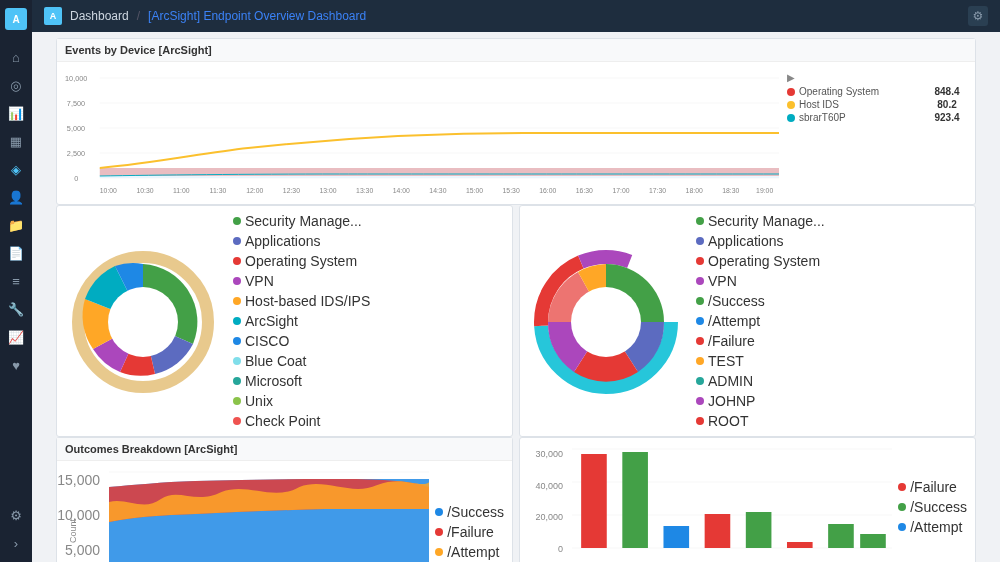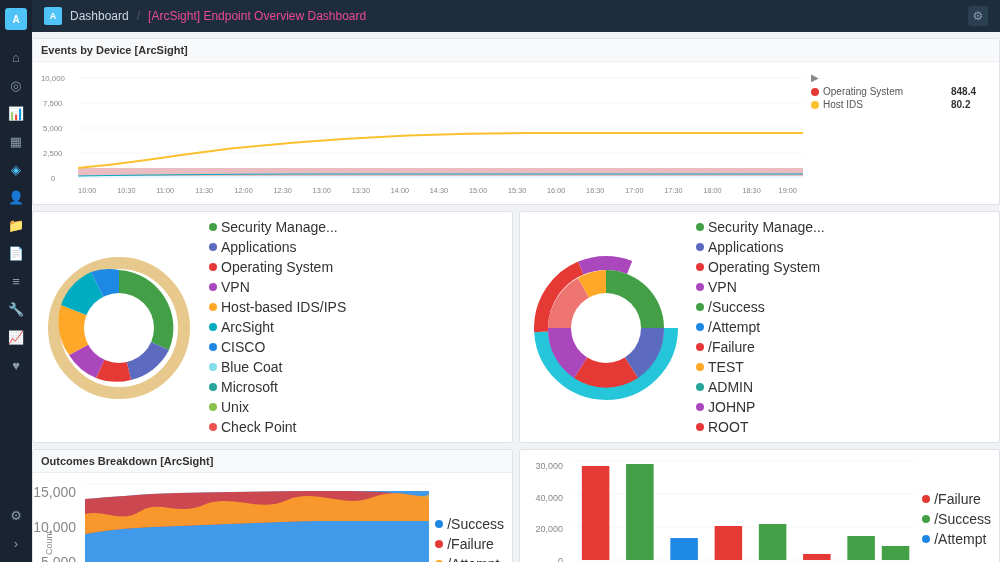--- a/index.html
+++ b/index.html
@@ -54,39 +54,39 @@
       flex-shrink: 0;
     }
     .header-logo {
       width: 18px; height: 18px;
       background: #4fc3f7;
       border-radius: 2px;
       display: flex; align-items: center; justify-content: center;
       color: white; font-size: 9px; font-weight: bold;
     }
     .header-sep { color: #556; }
-    .header-title { color: #ec4899; font-size: 12px; }
+    .header-title { color: #3b82f6; font-size: 12px; }
     .header-spacer { flex: 1; }
     .header-gear {
       width: 20px; height: 20px;
       background: #2a3f52;
       border-radius: 3px;
       display: flex; align-items: center; justify-content: center;
       color: #8899aa; font-size: 12px;
     }
 
     
     #content {
       flex: 1;
       background: #f0f2f5;
       overflow-y: auto;
-      padding: 6px 0;
+      padding: 6px 24px;
       display: flex;
       flex-direction: column;
-      gap: 6px;
+      gap: 0;
     }
 
     
     .panel {
       background: white;
       border: 1px solid #dde2e8;
       border-radius: 3px;
     }
     .panel-title {
       font-size: 11px;
@@ -124,21 +124,21 @@
       align-items: center;
       gap: 4px;
       padding: 1px 0;
     }
     .legend-dot {
       width: 8px; height: 8px;
       border-radius: 50%;
       flex-shrink: 0;
     }
     .legend-label { color: #555; flex: 1; }
-    .legend-value { color: #333; font-weight: bold; text-align: left; min-width: 40px; }
+    .legend-value { color: #333; font-weight: bold; text-align: center; min-width: 40px; }
 
     
     svg { display: block; }
 
     
     #middle-row {
       display: flex;
       gap: 6px;
       flex-shrink: 0;
     }
@@ -259,20 +259,25 @@
             <div class="legend-item">
               <div class="legend-dot" style="background:#e53935;"></div>
               <span class="legend-label">Operating System</span>
               <span class="legend-value">848.4</span>
             </div>
             <div class="legend-item">
               <div class="legend-dot" style="background:#fbc02d;"></div>
               <span class="legend-label">Host IDS</span>
               <span class="legend-value">80.2</span>
             </div>
+            <div class="legend-item">
+              <div class="legend-dot" style="background:#00acc1;"></div>
+              <span class="legend-label">sbrarT60P</span>
+              <span class="legend-value">923.4</span>
+            </div>
           </div>
         </div>
       </div>
     </div>
 
     <div id="middle-row">
 
       <div class="panel half-panel">
         <div class="panel-body">
           <div class="pie-container">

